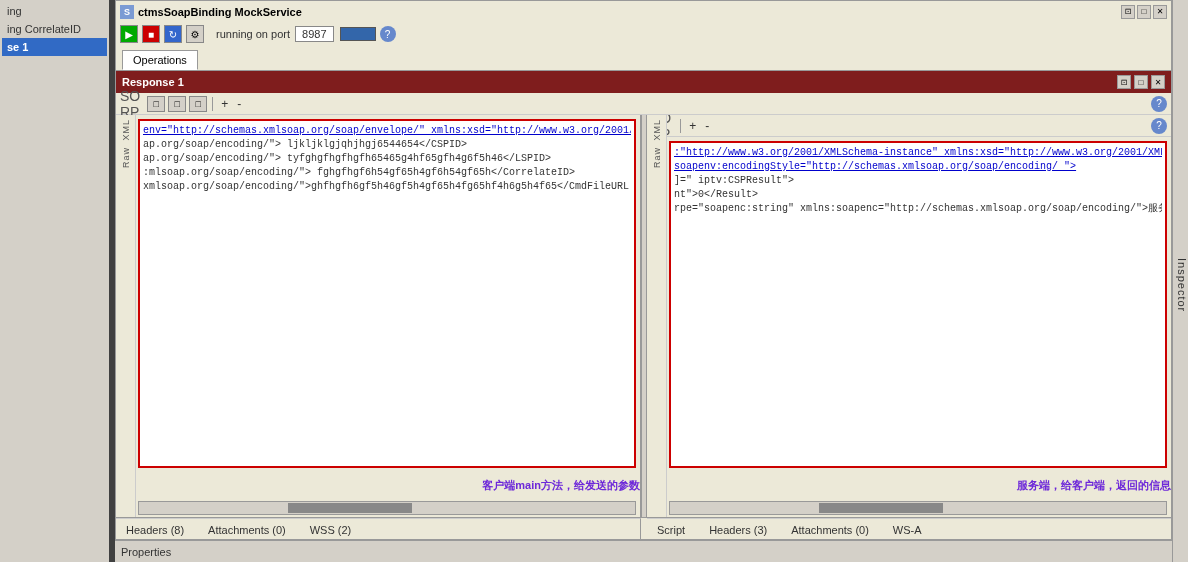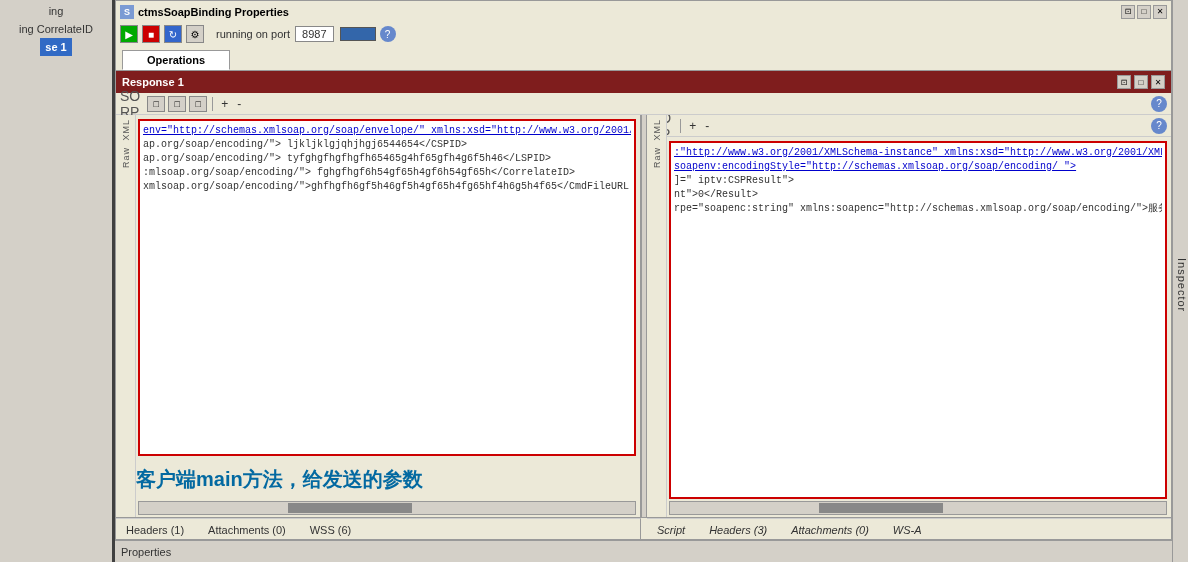--- a/index.html
+++ b/index.html
@@ -13,25 +13,24 @@
       display: flex;
       flex-direction: row;
     }
 
     
     .left-sidebar {
       width: 115px;
       background: #d4d0c8;
       display: flex;
       flex-direction: column;
-      border-right: 3px solid #404040;
+      border-right: 6px solid #404040;
       padding: 2px;
       font-size: 11px;
       color: #333;
-      align-items: center;
     }
     .left-sidebar-item {
       padding: 3px 5px;
       white-space: nowrap;
       overflow: hidden;
       text-overflow: ellipsis;
     }
     .left-sidebar-item.selected {
       background: #316ac5;
       color: white;
@@ -153,28 +152,27 @@
 
     
     .tab-bar {
       background: #ece9d8;
       border-left: 1px solid #999;
       border-right: 1px solid #999;
       padding: 4px 6px 0 6px;
       display: flex;
     }
     .tab {
-      padding: 3px 24px;
+      padding: 3px 10px;
       border: 1px solid #999;
       border-bottom: none;
       background: #ece9d8;
       font-size: 11px;
       cursor: pointer;
       margin-right: 2px;
-      font-weight: bold;
     }
     .tab.active {
       background: white;
       border-bottom: 1px solid white;
       z-index: 1;
     }
 
     
     .response-panel {
       flex: 1;
@@ -327,24 +325,24 @@
       overflow: hidden;
       line-height: 14px;
     }
     .xml-content .xml-link {
       color: #0000cc;
       text-decoration: underline;
     }
 
     
     .annotation-text {
-      color: #0369a1;
-      font-size: 20px;
+      color: #6d28d9;
+      font-size: 11px;
       font-weight: bold;
-      text-align: left;
+      text-align: right;
       padding: 8px 0;
       font-family: 'Microsoft YaHei', Arial, sans-serif;
     }
 
     
     .hscroll-bar {
       height: 14px;
       background: #d4d0c8;
       border: 1px solid #999;
       margin: 0 4px 2px 2px;
@@ -440,21 +438,21 @@
   <div class="left-sidebar-item">ing</div>
   <div class="left-sidebar-item">ing CorrelateID</div>
   <div class="left-sidebar-item selected">se 1</div>
 </div>
 
 <div class="main-area">
 
   <div class="title-bar">
     <div class="title-bar-left">
       <span class="title-bar-icon">S</span>
-      <span>ctmsSoapBinding Properties</span>
+      <span>ctmsSoapBinding MockService</span>
     </div>
     <div class="title-bar-buttons">
       <button class="title-btn">⊡</button>
       <button class="title-btn">□</button>
       <button class="title-btn">✕</button>
     </div>
   </div>
 
   <div class="toolbar">
     <button class="toolbar-btn green">▶</button>
@@ -555,38 +553,39 @@
             <div class="xml-line">
               <span>]=" iptv:CSPResult"&gt;</span>
             </div>
             <div class="xml-line">
               <span>nt"&gt;0&lt;/Result&gt;</span>
             </div>
             <div class="xml-line">
               <span>rpe="soapenc:string" xmlns:soapenc="http://schemas.xmlsoap.org/soap/encoding/"&gt;服务端调用成</span>
             </div>
           </div>
+          <div class="annotation-text">服务端，给客户端，返回的信息</div>
           <div class="hscroll-bar">
             <div class="hscroll-thumb"></div>
           </div>
         </div>
       </div>
 
     </div>
 
     <div style="display:flex; flex-direction:row; height:22px; border-top:1px solid #999; background:#ece9d8;">
       <div class="bottom-tabs" style="flex:1; border-right:1px solid #999;">
-        <span class="bottom-tab">Headers (1)</span>
+        <span class="bottom-tab">Headers (8)</span>
         <span class="bottom-tab-sep"> </span>
         <span class="bottom-tab">Attachments (0)</span>
         <span class="bottom-tab-sep"> </span>
-        <span class="bottom-tab">WSS (6)</span>
+        <span class="bottom-tab">WSS (2)</span>
       </div>
       <div style="width:6px;"></div>
-      <div class="bottom-tabs" style="flex:1;font-style:italic;">
+      <div class="bottom-tabs" style="flex:1;">
         <span class="bottom-tab">Script</span>
         <span class="bottom-tab-sep"> </span>
         <span class="bottom-tab">Headers (3)</span>
         <span class="bottom-tab-sep"> </span>
         <span class="bottom-tab">Attachments (0)</span>
         <span class="bottom-tab-sep"> </span>
         <span class="bottom-tab">WS-A</span>
       </div>
     </div>
 

